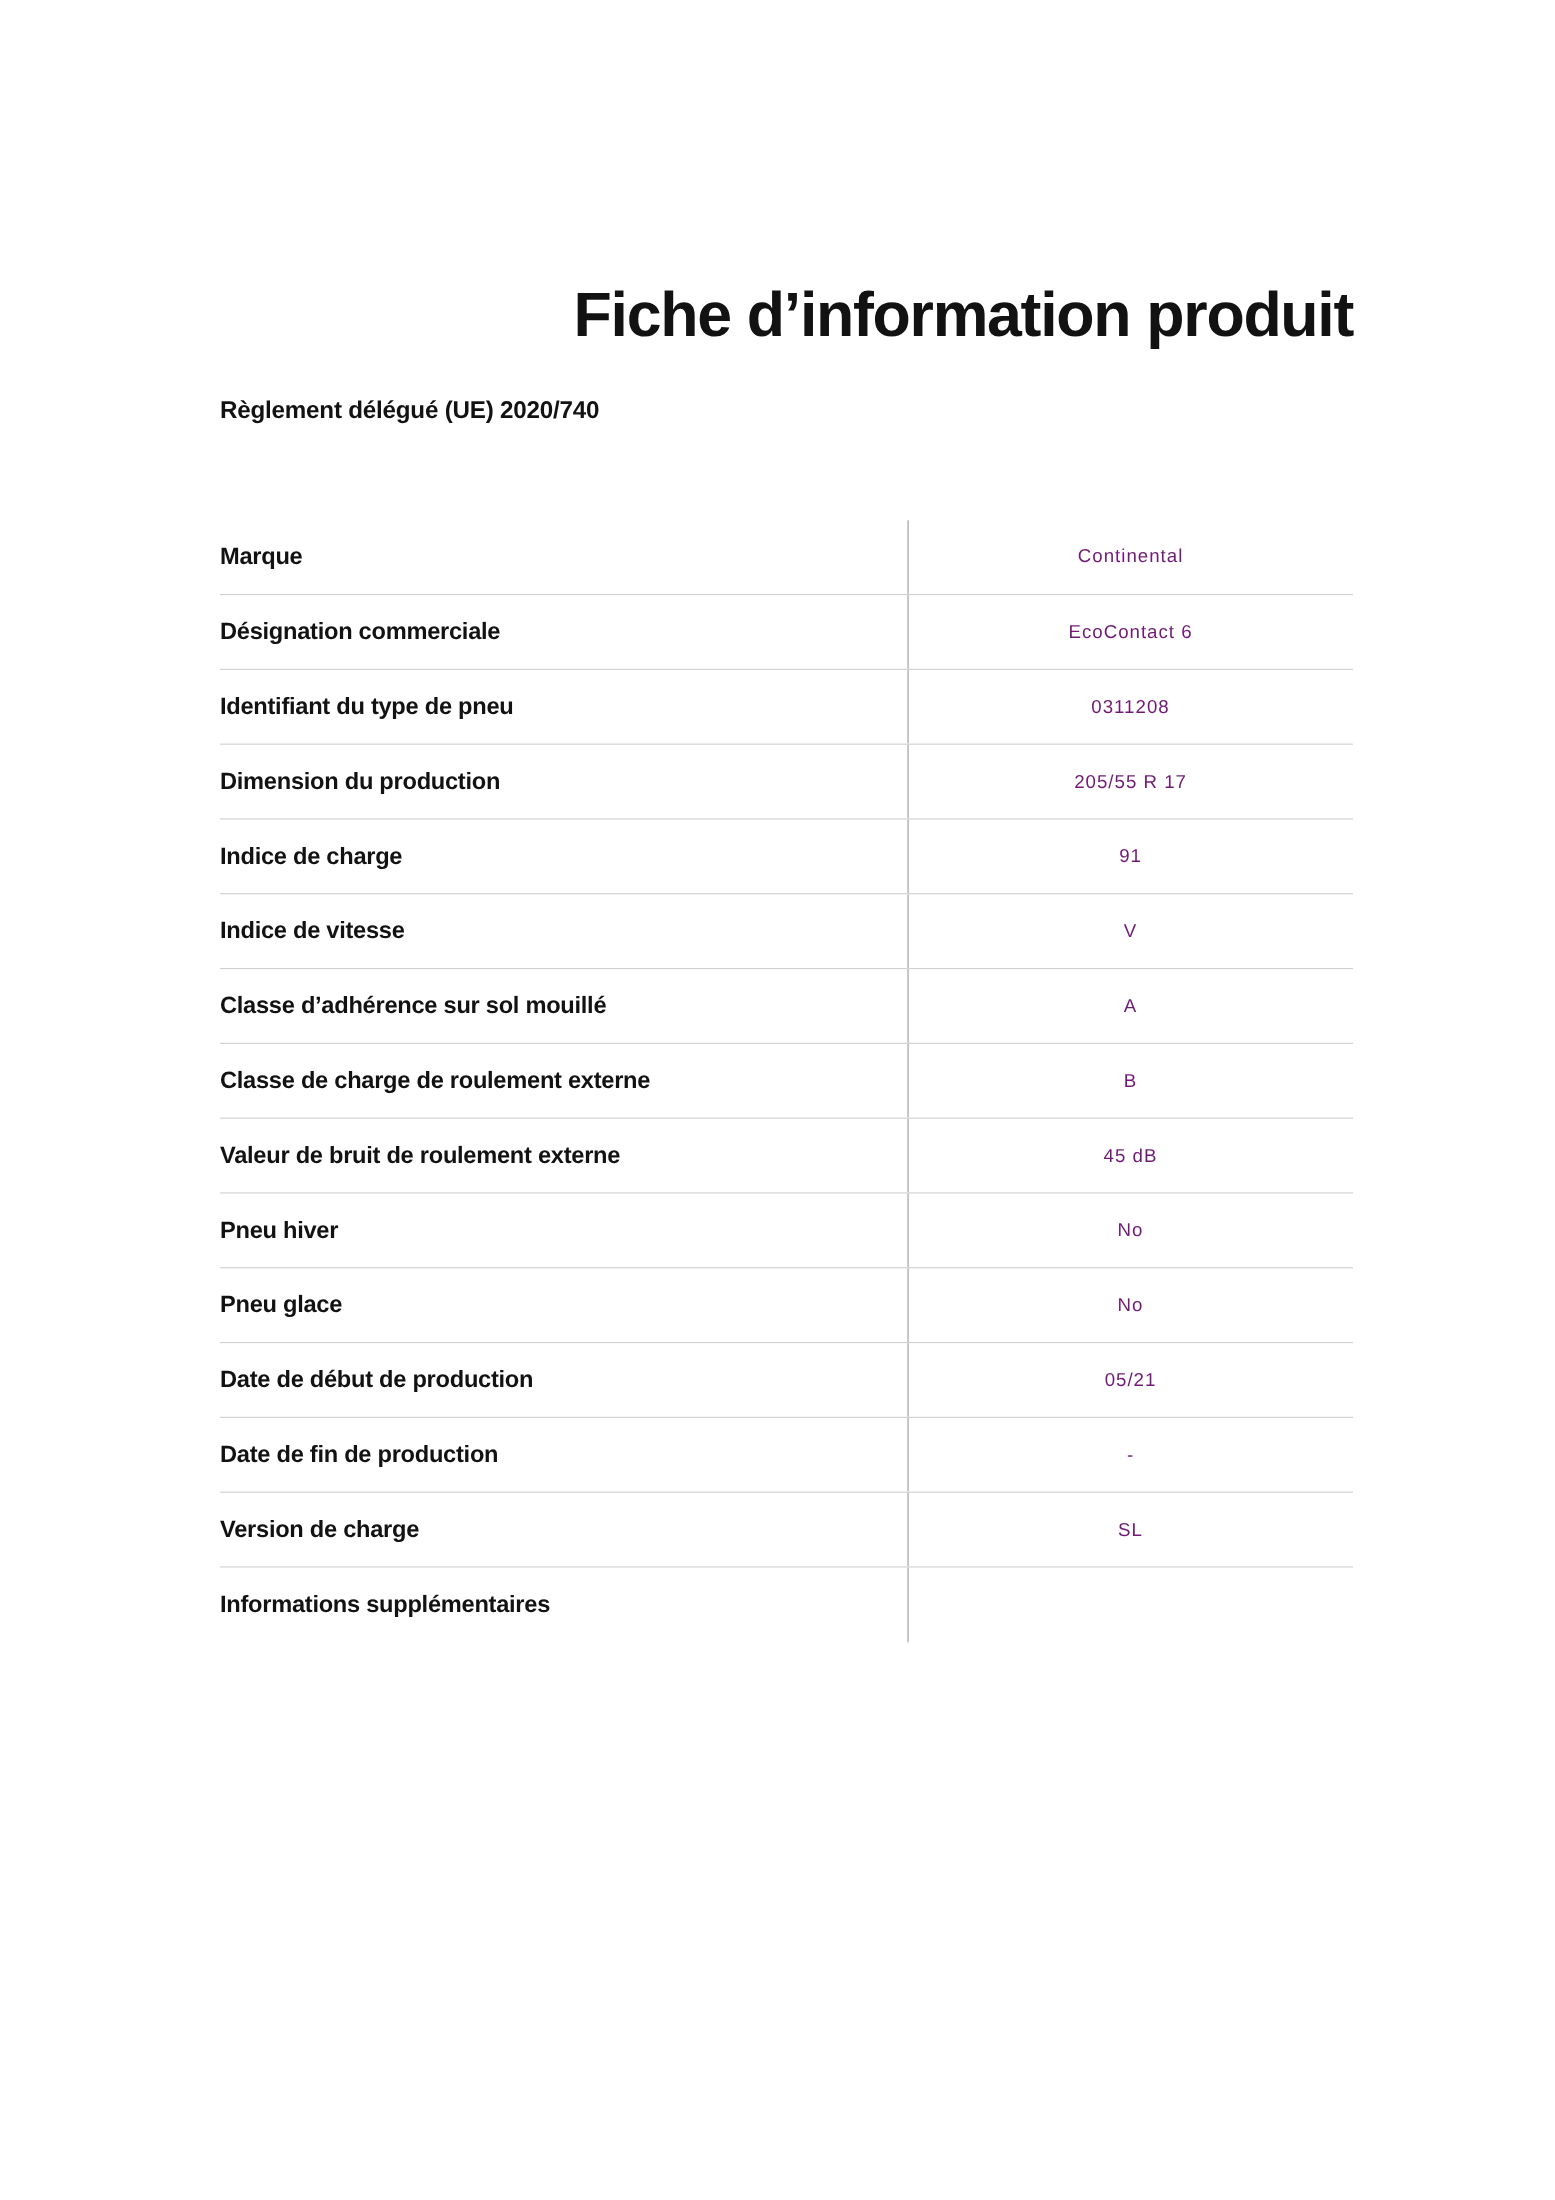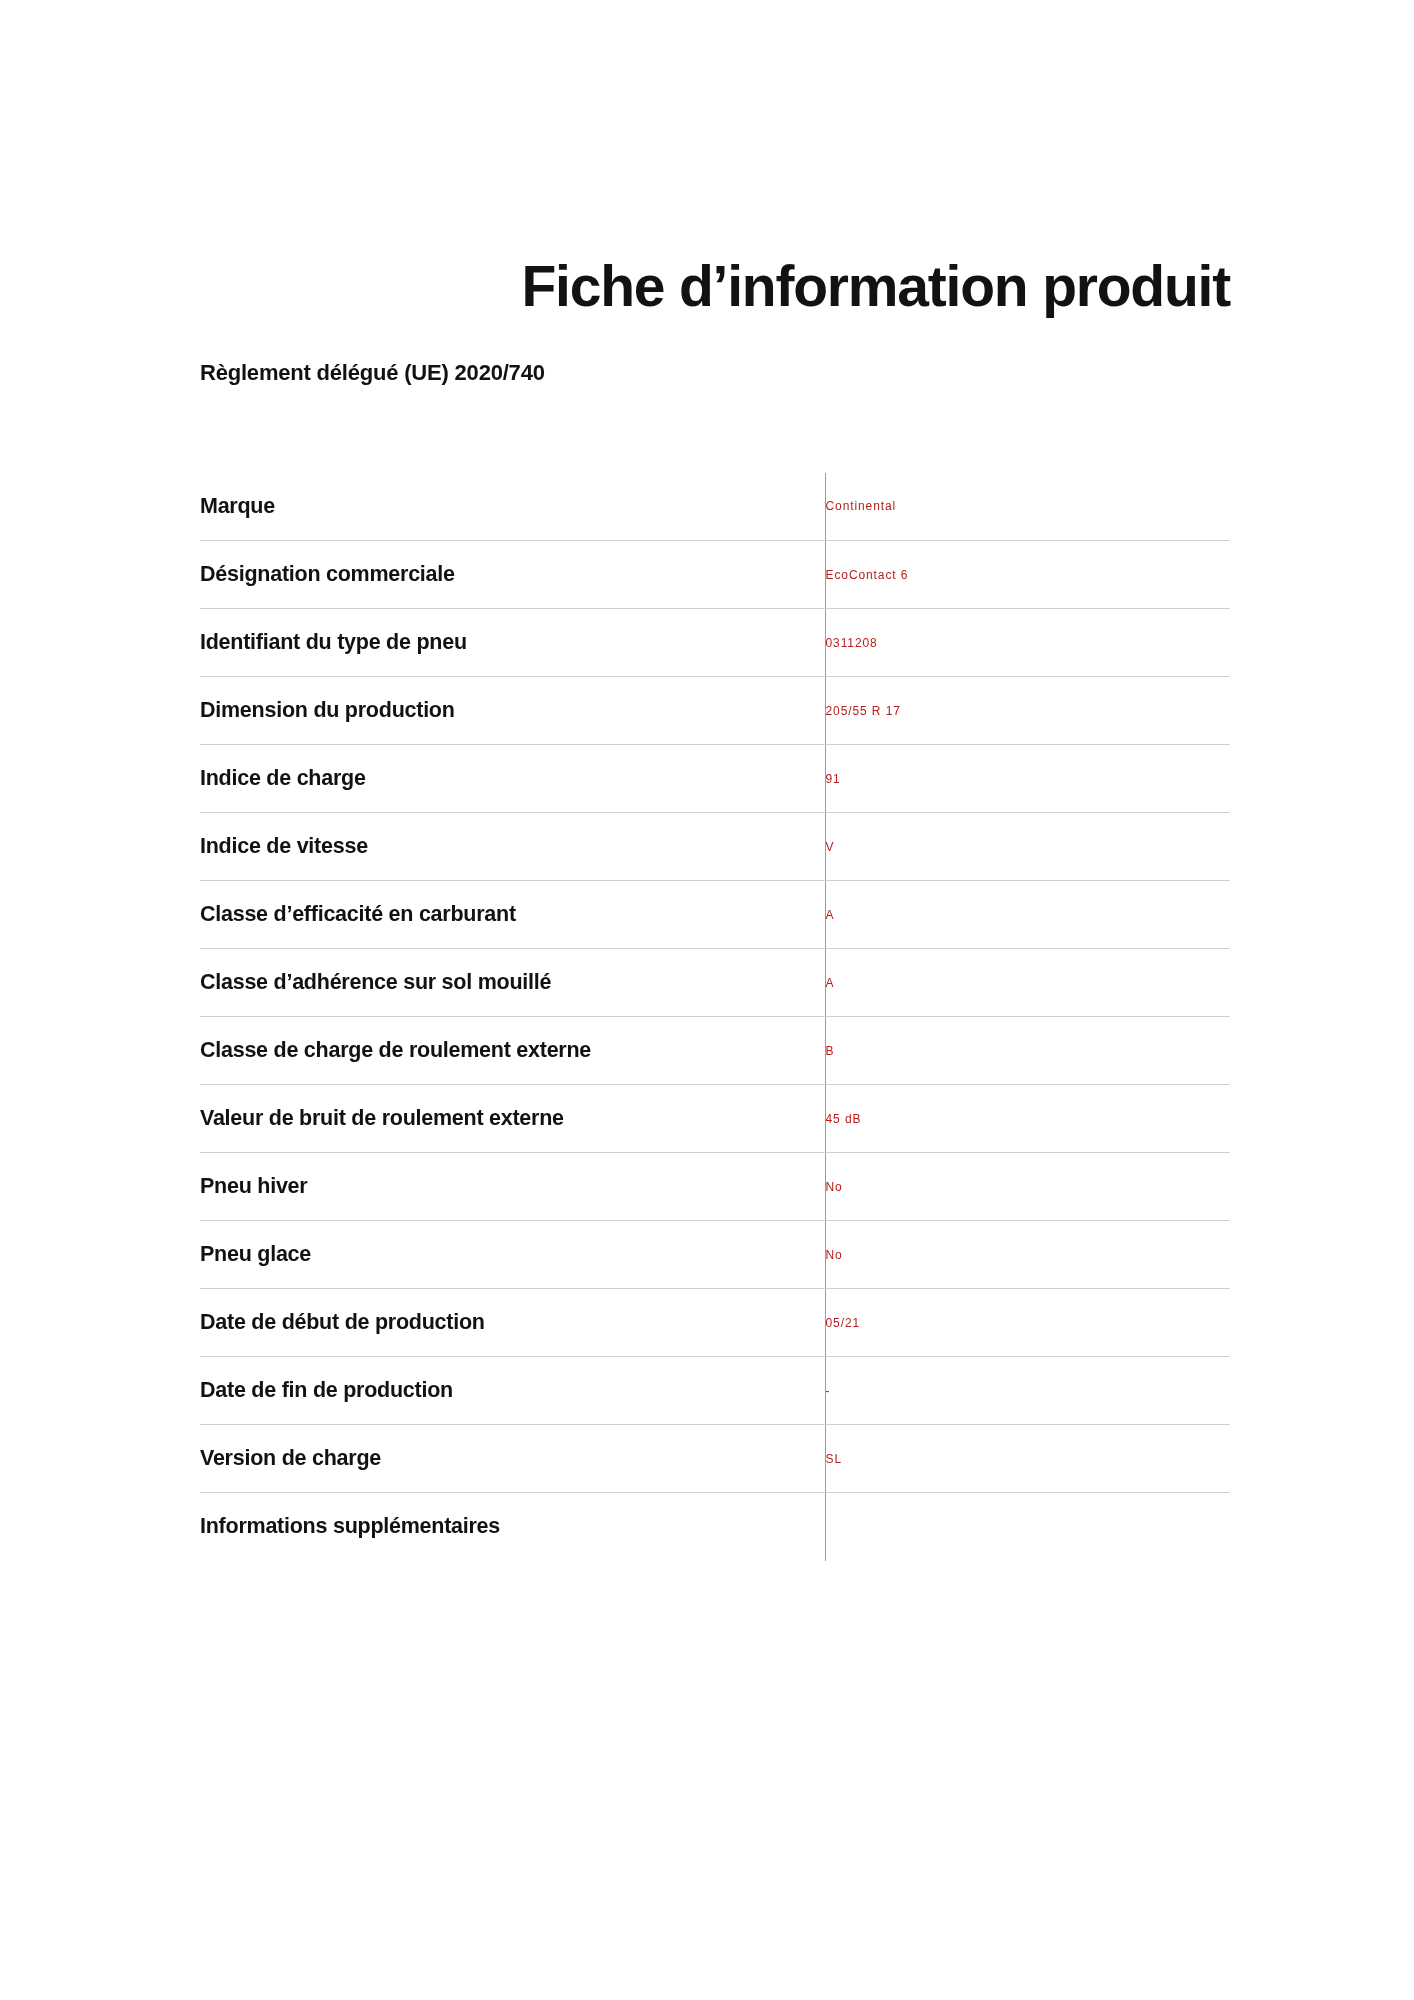--- a/index.html
+++ b/index.html
@@ -59,28 +59,29 @@
     font-size: 21.5px;
     font-weight: 700;
     letter-spacing: -0.25px;
     color: #121212;
     border-bottom: 1.2px solid #cfcfcf;
     padding-left: 10px;
     box-sizing: border-box;
   }
   .cell-value {
     width: 405px;
-    font-size: 12px;
+    font-size: 17px;
     font-weight: 400;
     letter-spacing: 0.9px;
-    color: #b91c1c;
+    color: #701a75;
     border-bottom: 1.2px solid #cfcfcf;
     border-left: 1.2px solid #9a9a9a;
     padding-left: 60px;
     box-sizing: border-box;
+    text-align: center;
   }
   tr:last-child .cell-label,
   tr:last-child .cell-value {
     border-bottom: none;
   }
   tr:first-child .cell-label,
   tr:first-child .cell-value {
     border-top: none;
   }
   .table-wrap {
@@ -118,24 +119,20 @@
           </tr>
           <tr>
             <td class="cell-label">Indice de  charge</td>
             <td class="cell-value">91</td>
           </tr>
           <tr>
             <td class="cell-label">Indice de vitesse</td>
             <td class="cell-value">V</td>
           </tr>
           <tr>
-            <td class="cell-label">Classe d’efficacité en carburant</td>
-            <td class="cell-value">A</td>
-          </tr>
-          <tr>
             <td class="cell-label">Classe d’adhérence sur sol mouillé</td>
             <td class="cell-value">A</td>
           </tr>
           <tr>
             <td class="cell-label">Classe de charge de roulement externe</td>
             <td class="cell-value">B</td>
           </tr>
           <tr>
             <td class="cell-label">Valeur de bruit de roulement externe</td>
             <td class="cell-value">45 dB</td>

